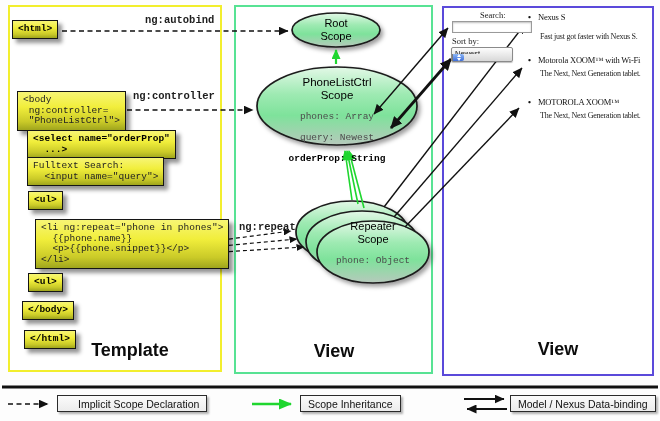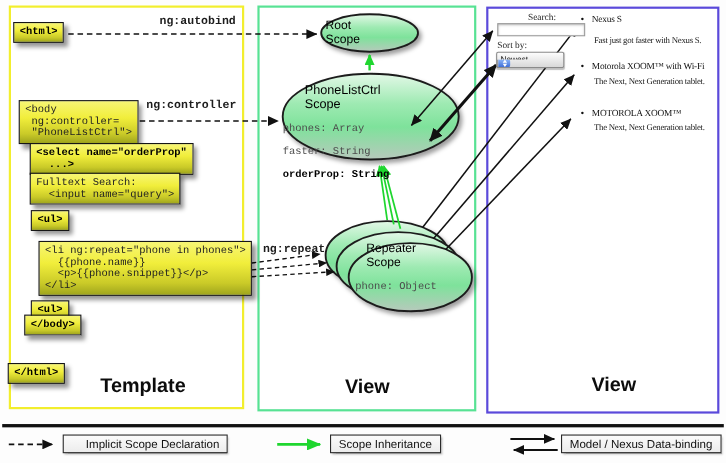--- a/index.html
+++ b/index.html
@@ -23,30 +23,30 @@
     font-family:"Liberation Mono",monospace;font-size:9.5px;line-height:10.5px;
     color:#222;white-space:pre;padding:3px 5px;}
   .codebox.bold{font-weight:700;color:#000;}
   #box-html-open{left:12px;top:20px;}
   #box-body-open{left:17px;top:91px;}
   #box-select{left:27px;top:130px;}
   #box-fulltext{left:27px;top:157px;}
   #box-ul-open{left:28px;top:191px;}
   #box-li-repeat{left:35px;top:219px;}
   #box-ul-close{left:28px;top:273px;}
-  #box-body-close{left:22px;top:286px;}
-  #box-html-close{left:7px;top:330px;}
+  #box-body-close{left:22px;top:301px;}
+  #box-html-close{left:24px;top:330px;}
   
   .ann{position:absolute;z-index:6;font-family:"Liberation Mono",monospace;
        font-weight:700;font-size:10.5px;color:#1d1d1d;white-space:nowrap;}
   #ann-autobind{left:145px;top:14px;}
   #ann-controller{left:133px;top:90px;}
   #ann-repeat{left:239px;top:221px;}
   
-  .etxt{position:absolute;z-index:6;white-space:pre-line;color:#000;}
+  .etxt{position:absolute;z-index:6;text-align:center;white-space:pre-line;color:#000;}
   #root-title{left:296px;top:17px;width:80px;font-size:11px;line-height:12.5px;}
   #pl-title{left:277px;top:76px;width:120px;font-size:11.5px;line-height:13px;}
   #pl-attrs{left:257px;top:101px;width:160px;font-family:"Liberation Mono",monospace;
             font-size:9.5px;line-height:10.5px;}
   .attr-gray{color:#4c4c4c;}
   .attr-bold{color:#000;font-weight:700;}
   #rep-title{left:333px;top:220px;width:80px;font-size:11px;line-height:12.5px;}
   #rep-attr{left:323px;top:255px;width:100px;font-family:"Liberation Mono",monospace;
             font-size:9.5px;color:#4c4c4c;}
   
@@ -187,21 +187,21 @@
   <div class="ann" id="ann-autobind">ng:autobind</div>
   <div class="ann" id="ann-controller">ng:controller</div>
   <div class="ann" id="ann-repeat">ng:repeat</div>
 
   <div class="etxt" id="root-title">Root
 Scope</div>
   <div class="etxt" id="pl-title">PhoneListCtrl
 Scope</div>
   <div class="etxt" id="pl-attrs">
     <div class="attr-gray">phones: Array</div>
-    <div class="attr-gray">faster: String</div>
+    <div class="attr-gray">query: Newest</div>
     <div class="attr-bold">orderProp: String</div>
   </div>
   <div class="etxt" id="rep-title">Repeater
 Scope</div>
   <div class="etxt" id="rep-attr">phone: Object</div>
 
   <div class="vserif" id="v-search-label">Search:</div>
   <input id="v-search-input" value="" style="">
   <div class="vserif" id="v-sort-label">Sort by:</div>
   <div id="v-select">

